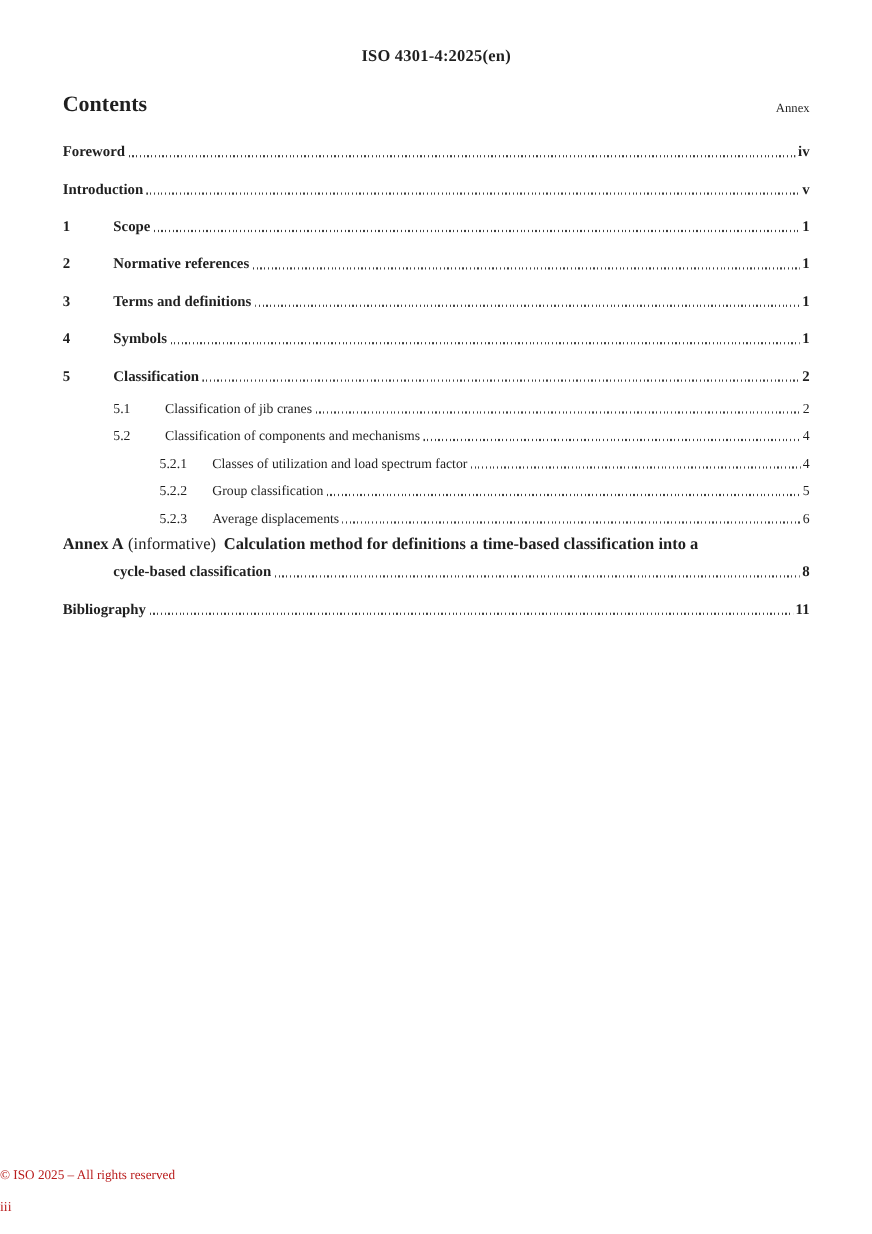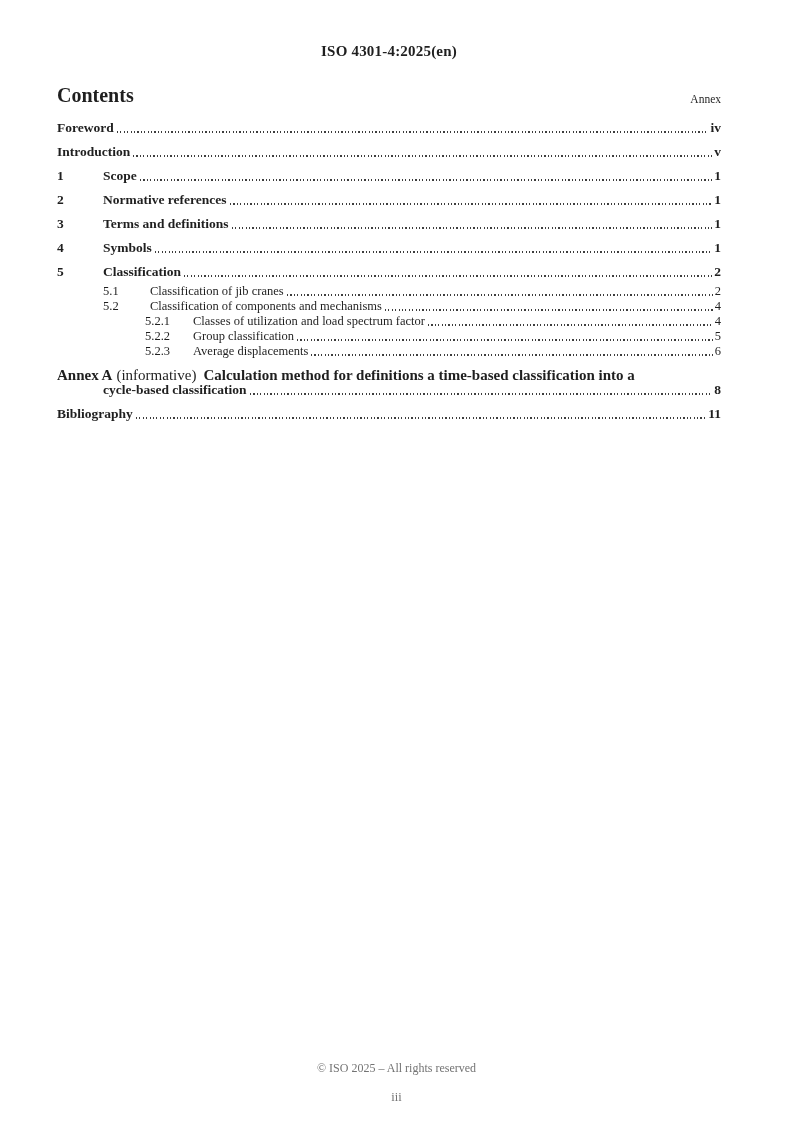--- a/index.html
+++ b/index.html
@@ -9,21 +9,21 @@
   }
   .page {
     position: relative;
     width: 793px;
     height: 1122px;
     background: #ffffff;
     overflow: hidden;
     font-family: "Liberation Serif", "DejaVu Serif", serif;
     color: #1f1f1f;
     box-sizing: border-box;
-    padding: 44px 72px 0 57px;
+    padding: 44px 57px 0 57px;
   }
   .doc-header {
     text-align: center;
     font-size: 15px;
     line-height: 15px;
     font-weight: bold;
     letter-spacing: 0.2px;
   }
   .contents-heading-row {
     margin-top: 25px;
@@ -48,20 +48,21 @@
   .toc-row {
     display: flex;
     align-items: baseline;
   }
   .toc-row .num {
     flex: 0 0 auto;
   }
   .toc-row .label {
     flex: 0 0 auto;
     white-space: nowrap;
+    margin-top: 10px;
   }
   .toc-row .leader {
     flex: 1 1 auto;
     height: 1.4px;
     align-self: flex-end;
     margin: 0 2px 2.5px 3px;
     background-image: repeating-linear-gradient(to right, #3d3d3d 0, #3d3d3d 1.1px, transparent 1.1px, transparent 3.4px);
   }
   .toc-row .pagenum {
     flex: 0 0 auto;
@@ -97,25 +98,25 @@
     margin-left: 46px;
     font-size: 13.5px;
     line-height: 14px;
     font-weight: bold;
   }
   .doc-footer {
     position: absolute;
     left: 0;
     right: 0;
     top: 1061px;
-    text-align: center;
+    text-align: left;
     font-size: 12px;
     line-height: 14px;
     font-weight: normal;
-    color: #737373;
+    color: #b91c1c;
   }
   .doc-footer .folio {
     margin-top: 15px;
     font-size: 12.5px;
   }
 </style>
 </head>
 <body>
 
 <div class="page">

